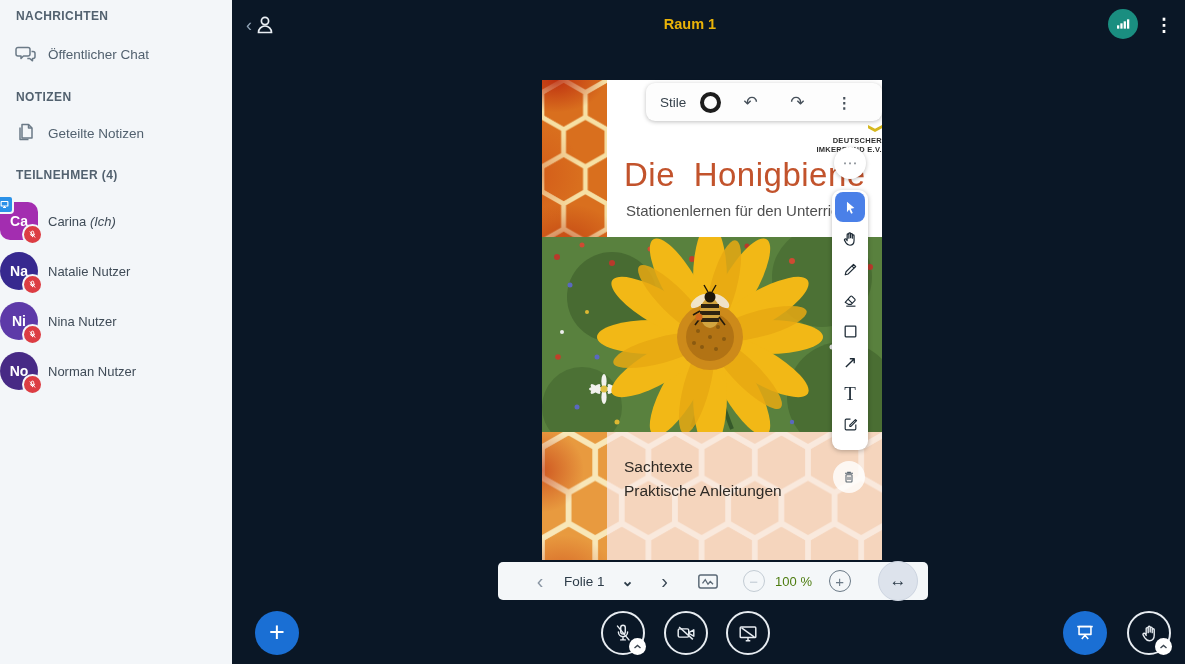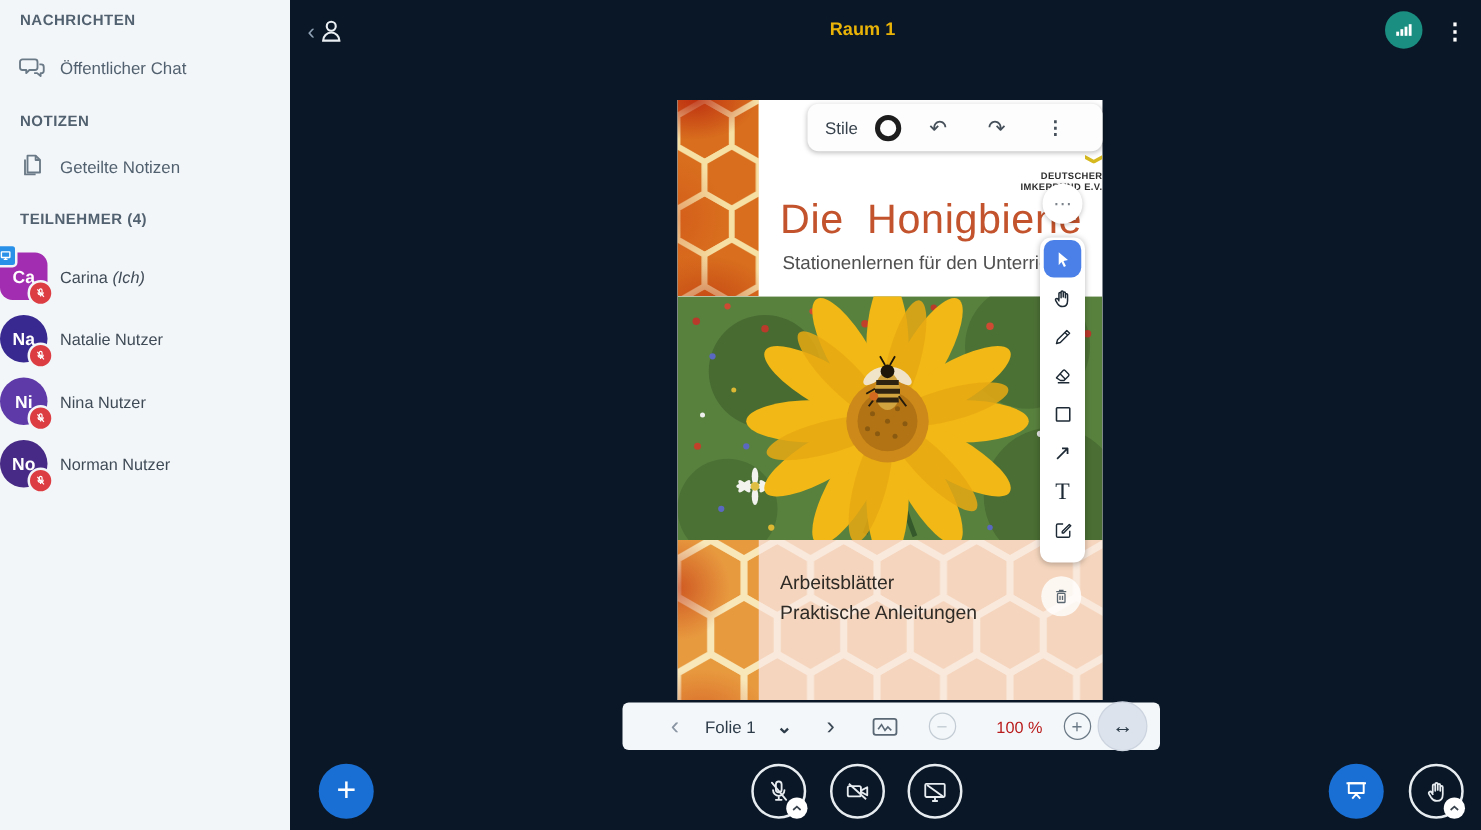--- a/index.html
+++ b/index.html
@@ -61,21 +61,21 @@
   
   .slide-nav{position:absolute;left:266px;top:562px;width:430px;height:38px;background:#f4f7f9;border-radius:5px;display:flex;align-items:center;}
   .sn{cursor:pointer;display:flex;align-items:center;justify-content:center;}
   .sn-prev{margin-left:30px;width:24px;color:#8995a3;font-size:20px;}
   .sn-slide{margin-left:12px;font-size:13.5px;color:#2d3c49;font-weight:500;}
   .sn-caret{margin-left:14px;width:18px;color:#2d3c49;font-size:15px;font-weight:bold;}
   .sn-next{margin-left:16px;width:24px;color:#3c4a57;font-size:20px;}
   .sn-fit{margin-left:20px;color:#5a6875;}
   .zbtn{width:22px;height:22px;border-radius:50%;display:flex;align-items:center;justify-content:center;font-size:15px;box-sizing:border-box;}
   .sn-minus{margin-left:24px;border:1.5px solid #c3ccd4;color:#c3ccd4;}
-  .sn-zoom{margin-left:28px;font-size:13px;color:#b91c1c;width:46px;text-align:center;}
+  .sn-zoom{margin-left:6px;font-size:13px;color:#4d7c0f;width:46px;text-align:center;}
   .sn-plus{margin-left:12px;border:1.5px solid #6b7a87;color:#6b7a87;}
   .sn-width{position:absolute;right:10px;top:-1px;width:40px;height:40px;border-radius:50%;background:#dde3ec;border:1px solid #ccd4e0;color:#2d3c49;font-size:17px;font-weight:bold;}
   
   .act-btn{position:absolute;top:611px;width:44px;height:44px;border-radius:50%;display:flex;align-items:center;justify-content:center;cursor:pointer;box-sizing:border-box;}
   .act-outline{border:2px solid #e7ecf1;color:#e7ecf1;}
   .act-fill{background:#1a6fd4;color:#fff;}
   .plus-glyph{font-size:27px;font-weight:300;line-height:1;margin-top:-2px;}
   .mini-badge{position:absolute;right:-3px;bottom:-2px;width:17px;height:17px;border-radius:50%;background:#fff;display:flex;align-items:center;justify-content:center;}
 </style>
 </head>
@@ -346,21 +346,21 @@
               </g>
             </pattern>
           </defs>
           <rect width="340" height="128" fill="#f2cf85"></rect>
           <rect width="340" height="128" fill="url(#hexB)"></rect>
         </svg>
         <div class="pale"></div>
         <div class="tintL"></div>
       </div>
       <div class="slide-list">
-        <div>Arbeitsblätter</div>
+        <div>Sachtexte</div>
         <div>Praktische Anleitungen</div>
       </div>
     </div>
 
     <div class="style-panel">
       <span class="stile">Stile</span>
       <span class="ring"></span>
       <span class="act">
         <span>↶</span>
         <span>↷</span>

